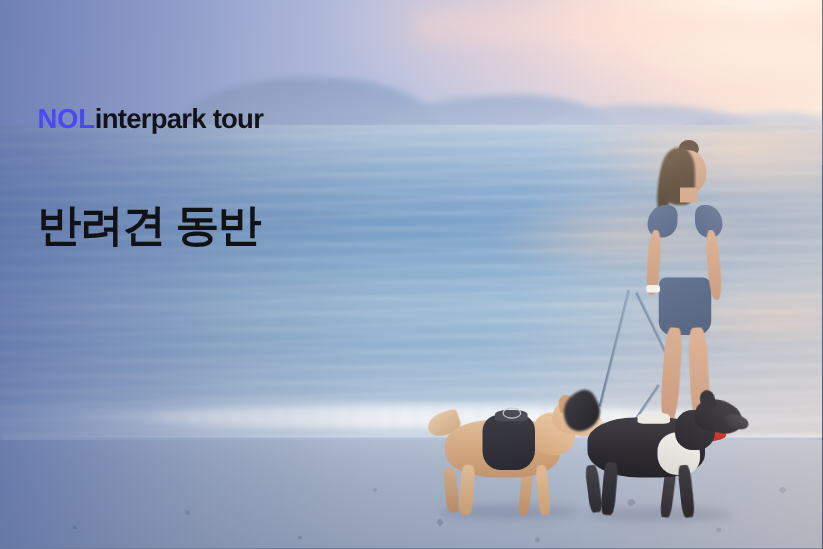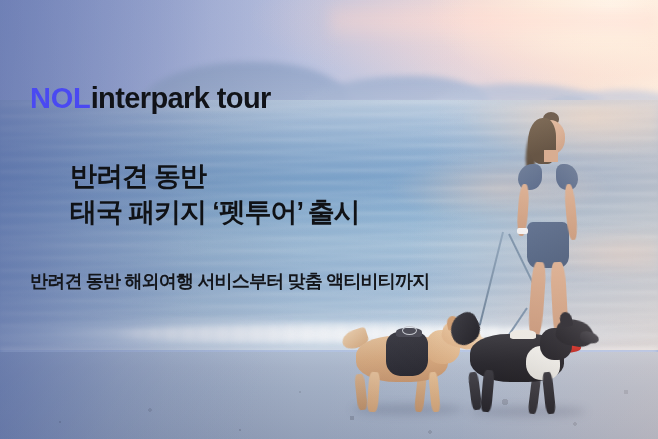--- a/index.html
+++ b/index.html
@@ -535,46 +535,45 @@
         rgba(60,76,120,0.08) 64%,
         rgba(70,86,130,0.0) 100%);
     pointer-events: none;
   }
 
   
 
   .logo {
     position: absolute;
     left: 30px; top: 84px;
-    font-size: 29px;
+    font-size: 22px;
     font-weight: 700;
     letter-spacing: -0.6px;
     white-space: nowrap;
     line-height: 1;
   }
   .logo .nol {
     color: #4a49f2;
     font-weight: 800;
     letter-spacing: -0.2px;
   }
   .logo .ipt {
     color: #111318;
     font-weight: 700;
   }
 
   .headline {
     position: absolute;
     left: 30px; top: 158px;
     color: #101216;
-    font-size: 27px;
+    font-size: 35px;
     font-weight: 800;
     line-height: 1.34;
     letter-spacing: -1.1px;
     white-space: nowrap;
-    margin-left: 40px;
   }
   .headline .hl-line { display: block; }
 
   .subhead {
     position: absolute;
     left: 30px; top: 271px;
     color: #14161b;
     font-size: 18px;
     font-weight: 700;
     letter-spacing: -0.8px;
@@ -682,19 +681,17 @@
     <div class="photo-grade"></div>
     <div class="text-scrim"></div>
   </div>
 
   <div class="logo">
     <span class="nol">NOL</span><span class="ipt">interpark tour</span>
   </div>
 
   <div class="headline">
     <span class="hl-line">반려견 동반</span>
-    <span class="hl-line">태국 패키지 ‘펫투어’ 출시</span>
   </div>
 
-  <div class="subhead">반려견 동반 해외여행 서비스부터 맞춤 액티비티까지</div>
 
 
 </div>
 
 </body></html>

